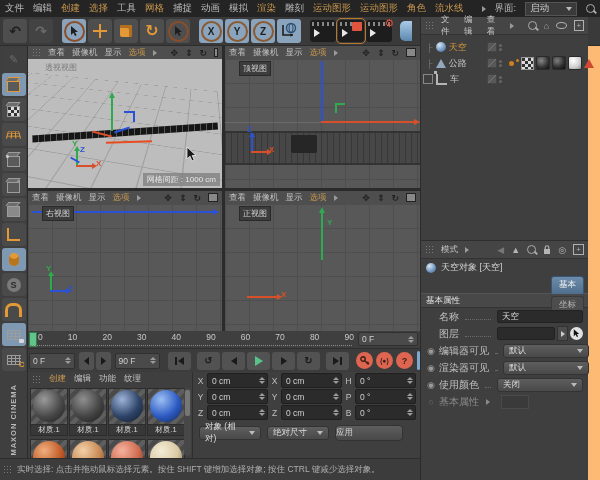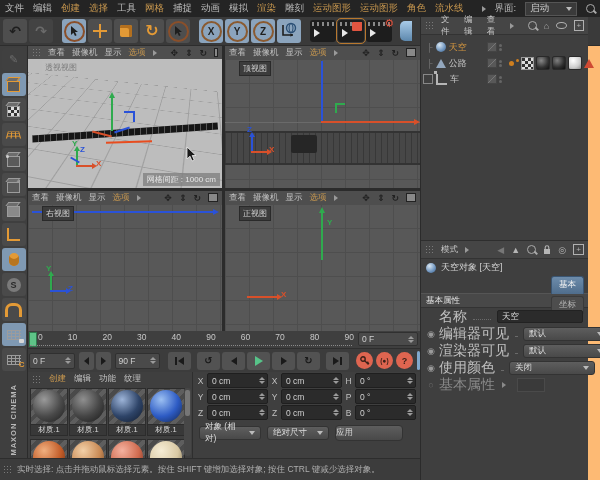--- a/index.html
+++ b/index.html
@@ -201,21 +201,21 @@
   #attr-title{height:17px;display:flex;align-items:center;gap:5px;padding:0 5px;font-size:9px;color:#d2d2d2;}
   #attr-tabs{height:17px;display:flex;align-items:flex-end;gap:2px;padding:0 4px;flex-direction:column;}
   .atab{padding:2px 7px 3px;border-radius:3px 3px 0 0;font-size:8.5px;}
   .atab.sel{background:linear-gradient(#6d8cab,#4f6d8c);color:#f2f2f2;border:1px solid #3a5572;border-bottom:none;}
   .atab.idle{background:#4d4d4d;color:#b8b8b8;border:1px solid #3a3a3a;border-bottom:none;}
   #attr-section{height:13px;background:#484848;border-top:1px solid #555;border-bottom:1px solid #333;
      display:flex;align-items:center;padding:0 5px;font-size:8.5px;color:#e0e0e0;}
   .arow{display:flex;align-items:center;height:17px;padding:0 5px;gap:3px;}
   .arow .radio{color:#9a9a9a;font-size:9px;width:10px;text-align:center;flex:none;}
   .arow .radio.dim{color:#686868;}
-  .arow .alab{color:#c0c0c0;font-size:14px;white-space:nowrap;}
+  .arow .alab{color:#c0c0c0;font-size:10px;white-space:nowrap;}
   .arow .alab.dim{color:#8a8a8a;}
   .leader{flex:1;border-bottom:1px dotted #6a6a6a;margin:0 3px;height:6px;min-width:4px;}
   .afield{width:86px;height:13px;background:#2b2b2b;border:1px solid #222;border-radius:2px;display:flex;
      align-items:center;padding:0 4px;font-size:8.5px;color:#d8d8d8;box-sizing:border-box;flex:none;}
   .add{width:86px;height:14px;flex:none;box-sizing:border-box;}
   .pickwrap{display:flex;align-items:center;gap:2px;flex:none;}
   .minibtn{width:9px;height:13px;background:#4c4c4c;border:1px solid #333;display:flex;align-items:center;justify-content:center;}
   .pickcirc{width:13px;height:13px;border-radius:50%;background:#e2e2e2;display:flex;align-items:center;justify-content:center;
      color:#111;font-size:8px;}
   .swatch{width:26px;height:12px;background:#3a3a3a;border:1px solid #4a4a4a;flex:none;}
@@ -858,20 +858,36 @@
     </div>
     <div class="arow">
       <span class="radio" style="visibility:hidden;">◉</span>
       <span class="alab">名称</span>
       <span class="leader"></span>
       <div class="afield">
           <span>天空</span>
         </div>
     </div>
     <div class="arow">
+      <span class="radio" style="visibility:hidden;">◉</span>
+      <span class="alab">图层</span>
+      <span class="leader"></span>
+      <span class="pickwrap">
+        <div class="afield" style="width:58px;"></div>
+        <span class="minibtn">
+            <span class="tri-r" style="border-left-color:#ccc;"></span>
+          </span>
+        <span class="pickcirc">
+          <svg width="7" height="9" viewBox="0 0 9 11">
+              <path d="M1 0 L1 9 L3.4 6.8 L5 10 L6.6 9.2 L5 6 L8 6 Z" fill="#111"></path>
+            </svg>
+        </span>
+      </span>
+    </div>
+    <div class="arow">
       <span class="radio">◉</span>
       <span class="alab">编辑器可见</span>
       <span class="leader" style="min-width:2px;"></span>
       <div class="dd add">
           <span>默认</span>
           <span class="sp"></span>
           <span class="tri-d"></span>
         </div>
     </div>
     <div class="arow">

